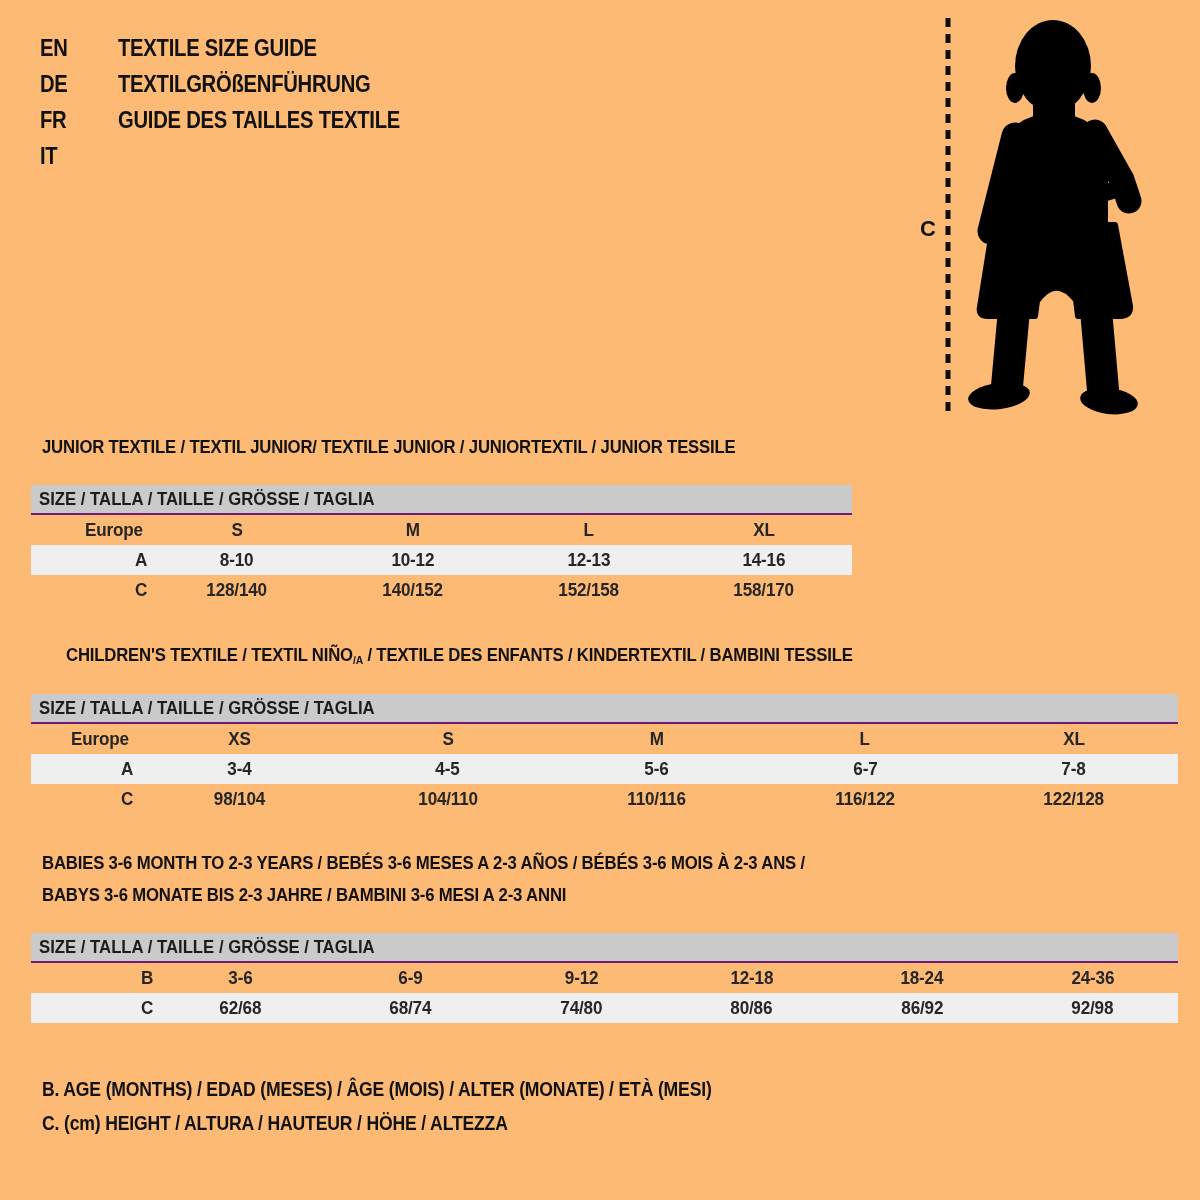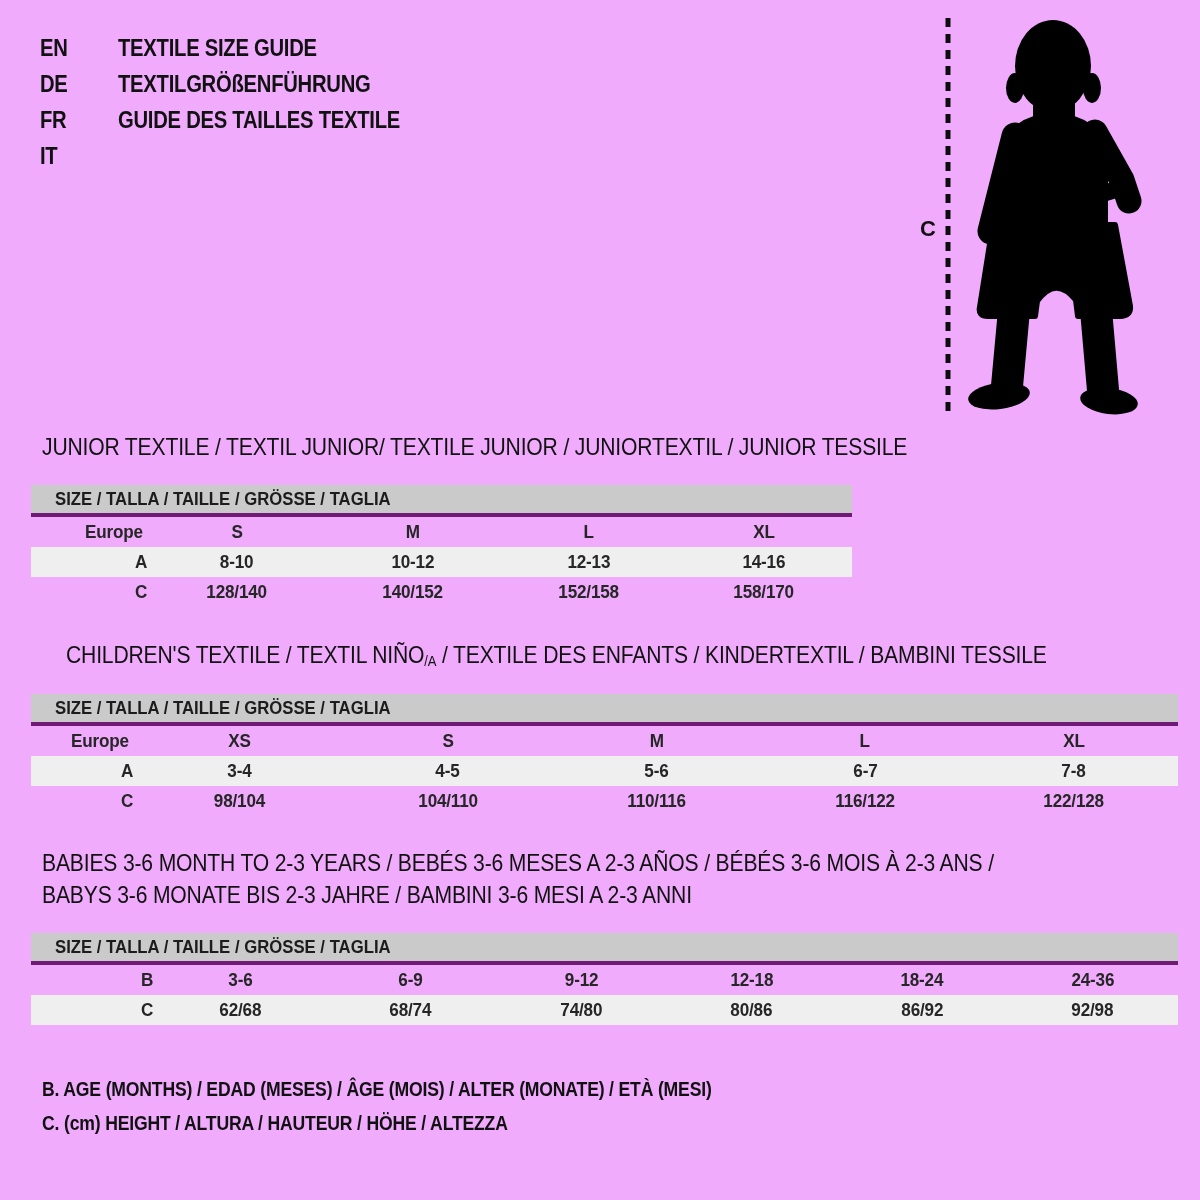--- a/index.html
+++ b/index.html
@@ -1,36 +1,36 @@
 <!DOCTYPE html>
 <html><head>
 <meta charset="utf-8">
 <style>
   html,body { margin:0; padding:0; background:#ffffff; }
   .page {
-    position:relative; width:1200px; height:1200px; background:#f0abfc;
+    position:relative; width:1200px; height:1200px; background:#fdba74;
     font-family:"Liberation Sans", sans-serif; color:#111111; overflow:hidden;
   }
   .abs { position:absolute; }
   .condensed { display:inline-block; transform:scaleX(0.88); transform-origin:0 50%; white-space:nowrap; }
 
   
   .lang-row { display:flex; height:36px; align-items:center; }
   .lang-code { width:78px; font-weight:bold; font-size:23px; letter-spacing:-0.3px; }
   .lang-title { font-weight:bold; font-size:23px; letter-spacing:-0.3px; }
 
   
-  .sec-title { font-weight:normal; font-size:24px; letter-spacing:-0.2px; line-height:32px; white-space:nowrap; }
+  .sec-title { font-weight:bold; font-size:19px; letter-spacing:-0.2px; line-height:32px; white-space:nowrap; }
   .sub { font-size:0.62em; vertical-align:-0.22em; }
 
   
   .tablewrap { position:absolute; }
   .size-bar {
-    background:#cacaca; border-bottom:4px solid #701a75;
-    height:28px; line-height:28px; padding-left:24px;
+    background:#cacaca; border-bottom:2px solid #701a75;
+    height:28px; line-height:28px; padding-left:8px;
     font-weight:bold; font-size:19px; color:#1c1c1c;
   }
   table.size-table { border-collapse:collapse; table-layout:fixed; width:100%; }
   table.size-table td {
     height:30px; padding:0; font-weight:bold; font-size:19px;
     color:#262626; text-align:center; letter-spacing:-0.2px; vertical-align:middle;
   }
   table.size-table td.rowlabel { text-align:right; padding-left:8px; }
   .t-junior td.rowlabel { width:110px; }
   .t-children td.rowlabel { width:96px; }

